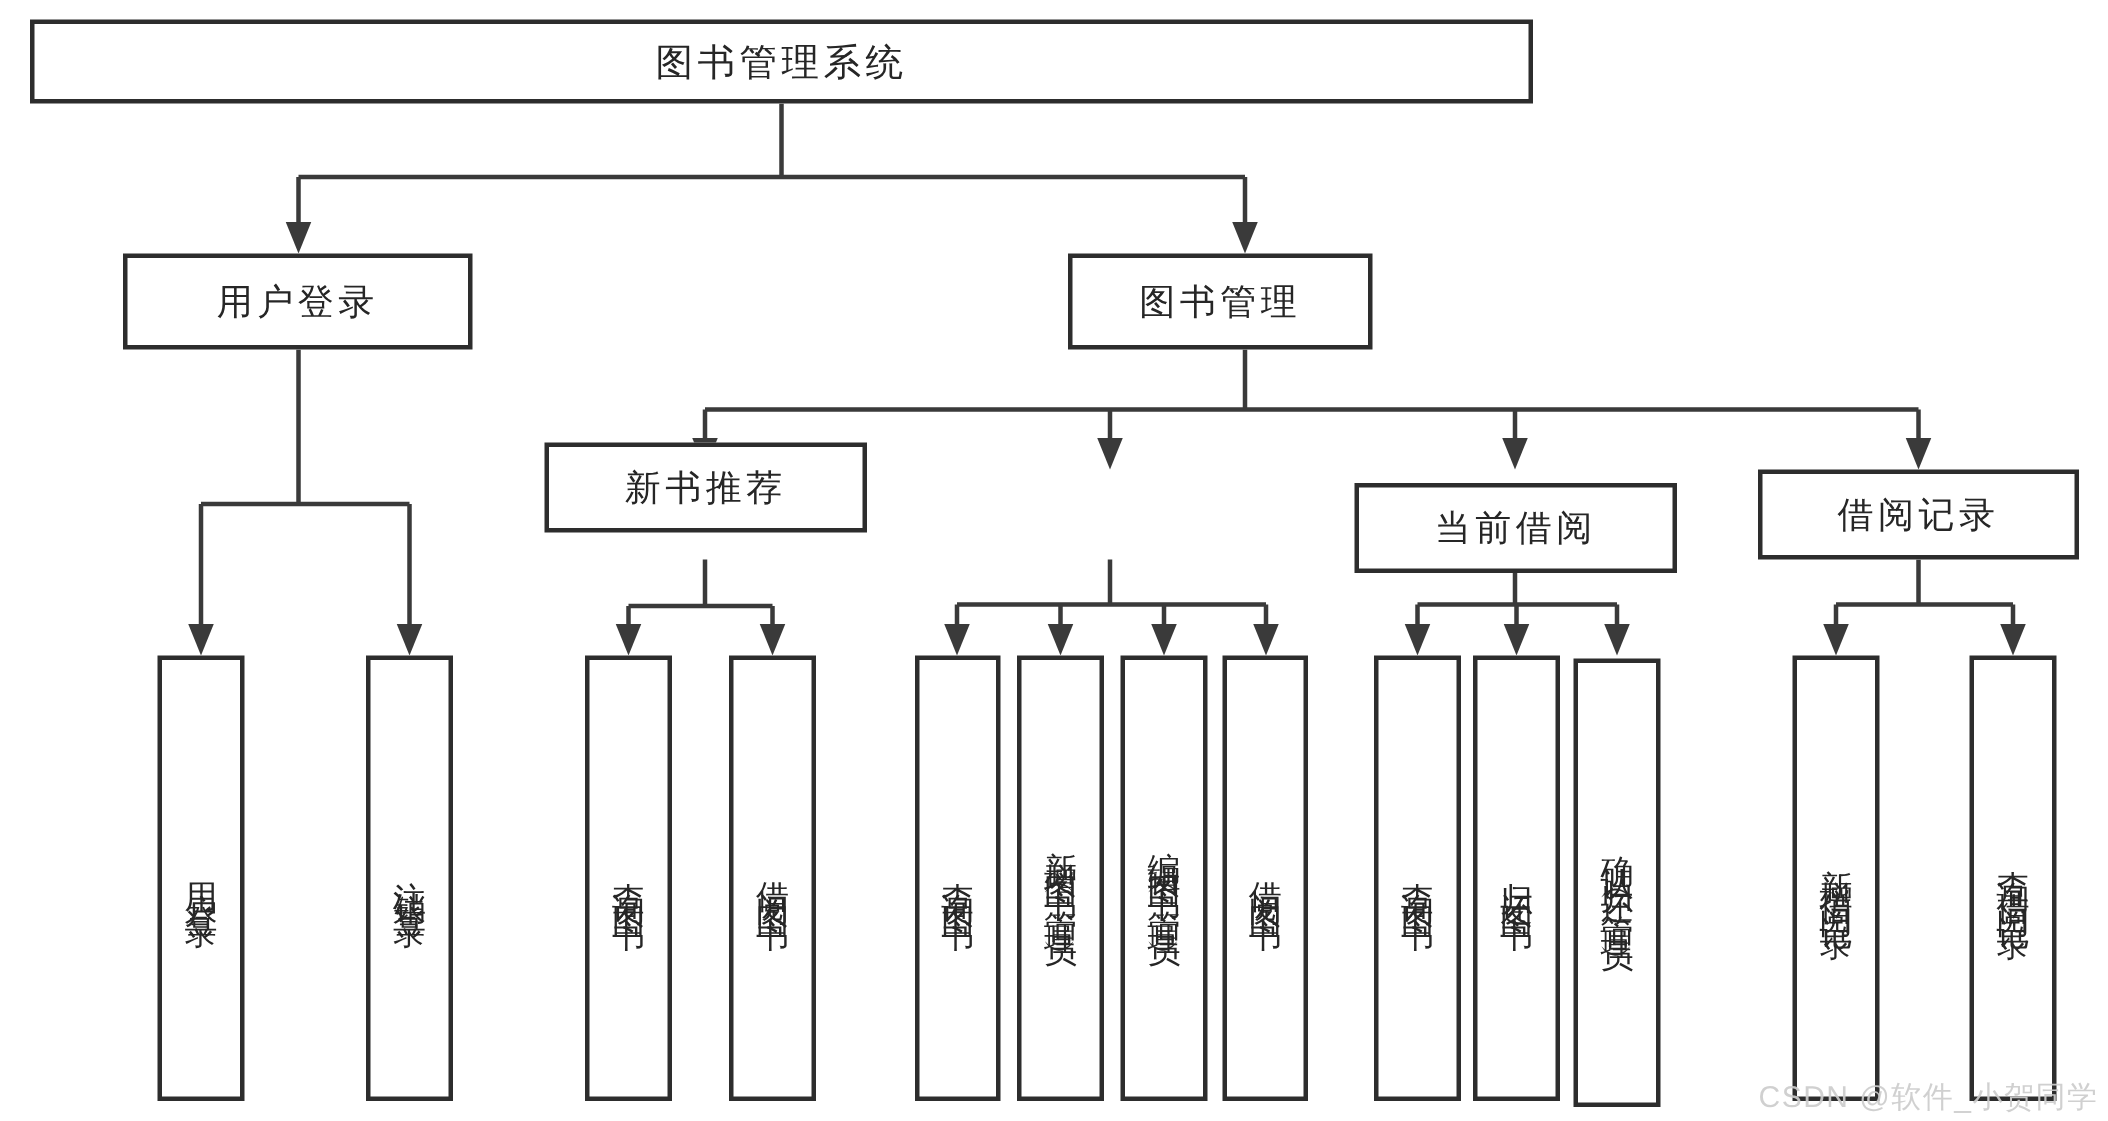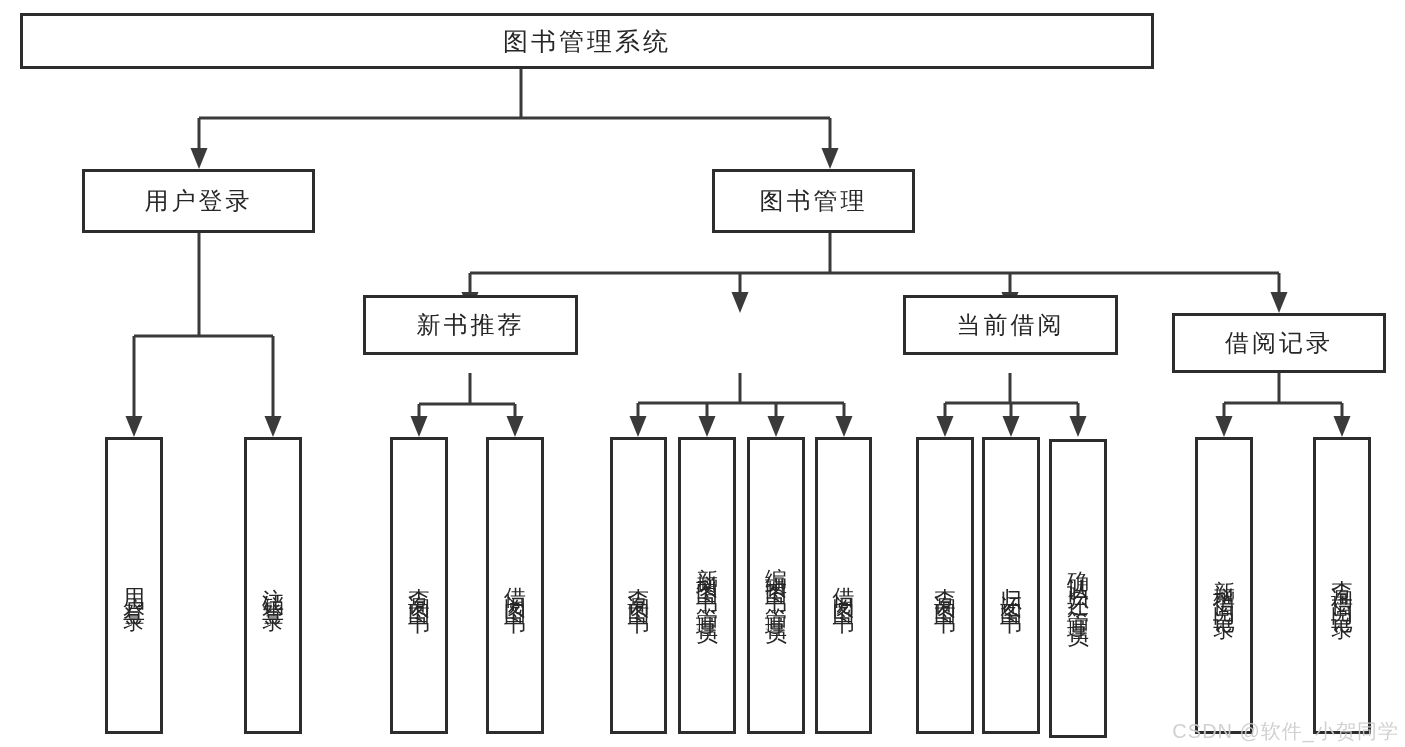--- a/index.html
+++ b/index.html
@@ -55,35 +55,35 @@
         <polygon points="767.5,416 784.5,416 776,437"></polygon>
         <polygon points="835.5,416 852.5,416 844,437"></polygon>
         <polygon points="936.5,416 953.5,416 945,437"></polygon>
         <polygon points="1002.5,416 1019.5,416 1011,437"></polygon>
         <polygon points="1069.5,416 1086.5,416 1078,437"></polygon>
         <polygon points="1215.5,416 1232.5,416 1224,437"></polygon>
         <polygon points="1333.5,416 1350.5,416 1342,437"></polygon>
       </g>
   </svg>
 
-  <div class="box h title" style="left:20px;top:13px;width:1134px;height:56px;">
+  <div class="box h title" style="left:20px;top:13px;width:1002px;height:56px;">
     <span>图书管理系统</span>
   </div>
 
   <div class="box h" style="left:82px;top:169px;width:233px;height:64px;">
     <span>用户登录</span>
   </div>
   <div class="box h" style="left:712px;top:169px;width:203px;height:64px;">
     <span>图书管理</span>
   </div>
 
   <div class="box h" style="left:363px;top:295px;width:215px;height:60px;">
     <span>新书推荐</span>
   </div>
-  <div class="box h" style="left:903px;top:295px;width:215px;height:60px;">
+  <div class="box h" style="left:903px;top:322px;width:215px;height:60px;">
     <span>当前借阅</span>
   </div>
   <div class="box h" style="left:1172px;top:313px;width:214px;height:60px;">
     <span>借阅记录</span>
   </div>
 
   <div class="box leaf" style="left:105px;top:437px;width:58px;height:297px;">
     <span class="vtext">用户登录</span>
   </div>
   <div class="box leaf" style="left:244px;top:437px;width:58px;height:297px;">

